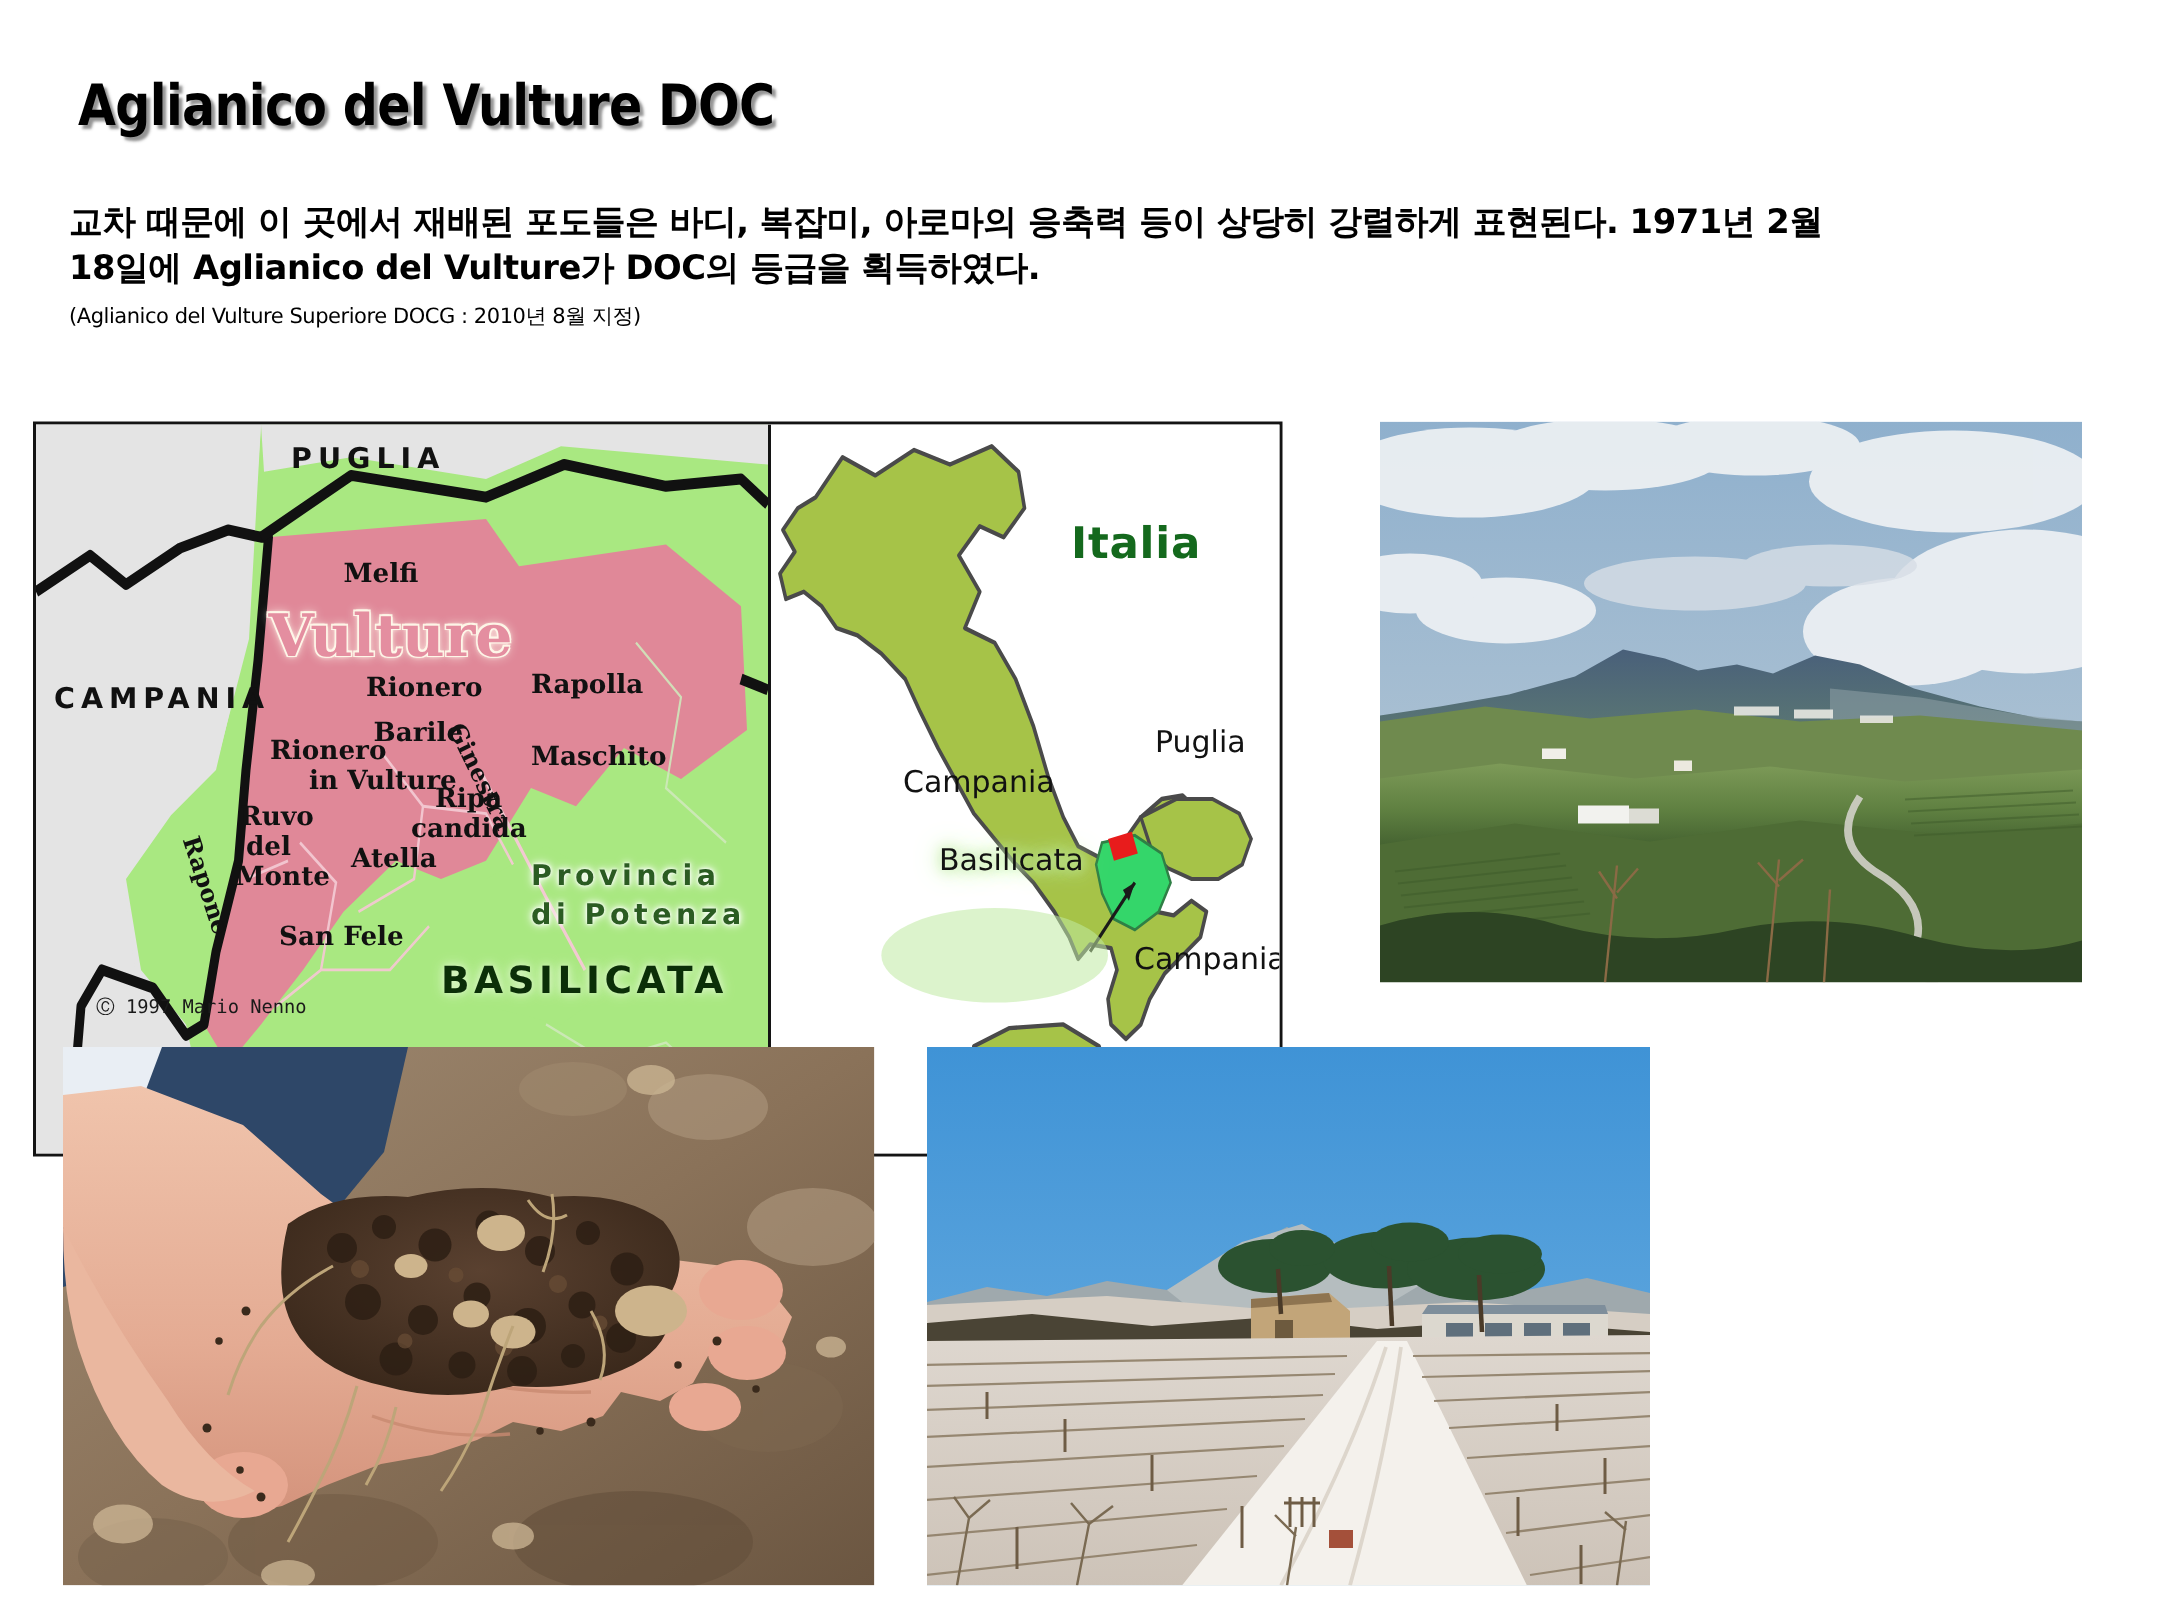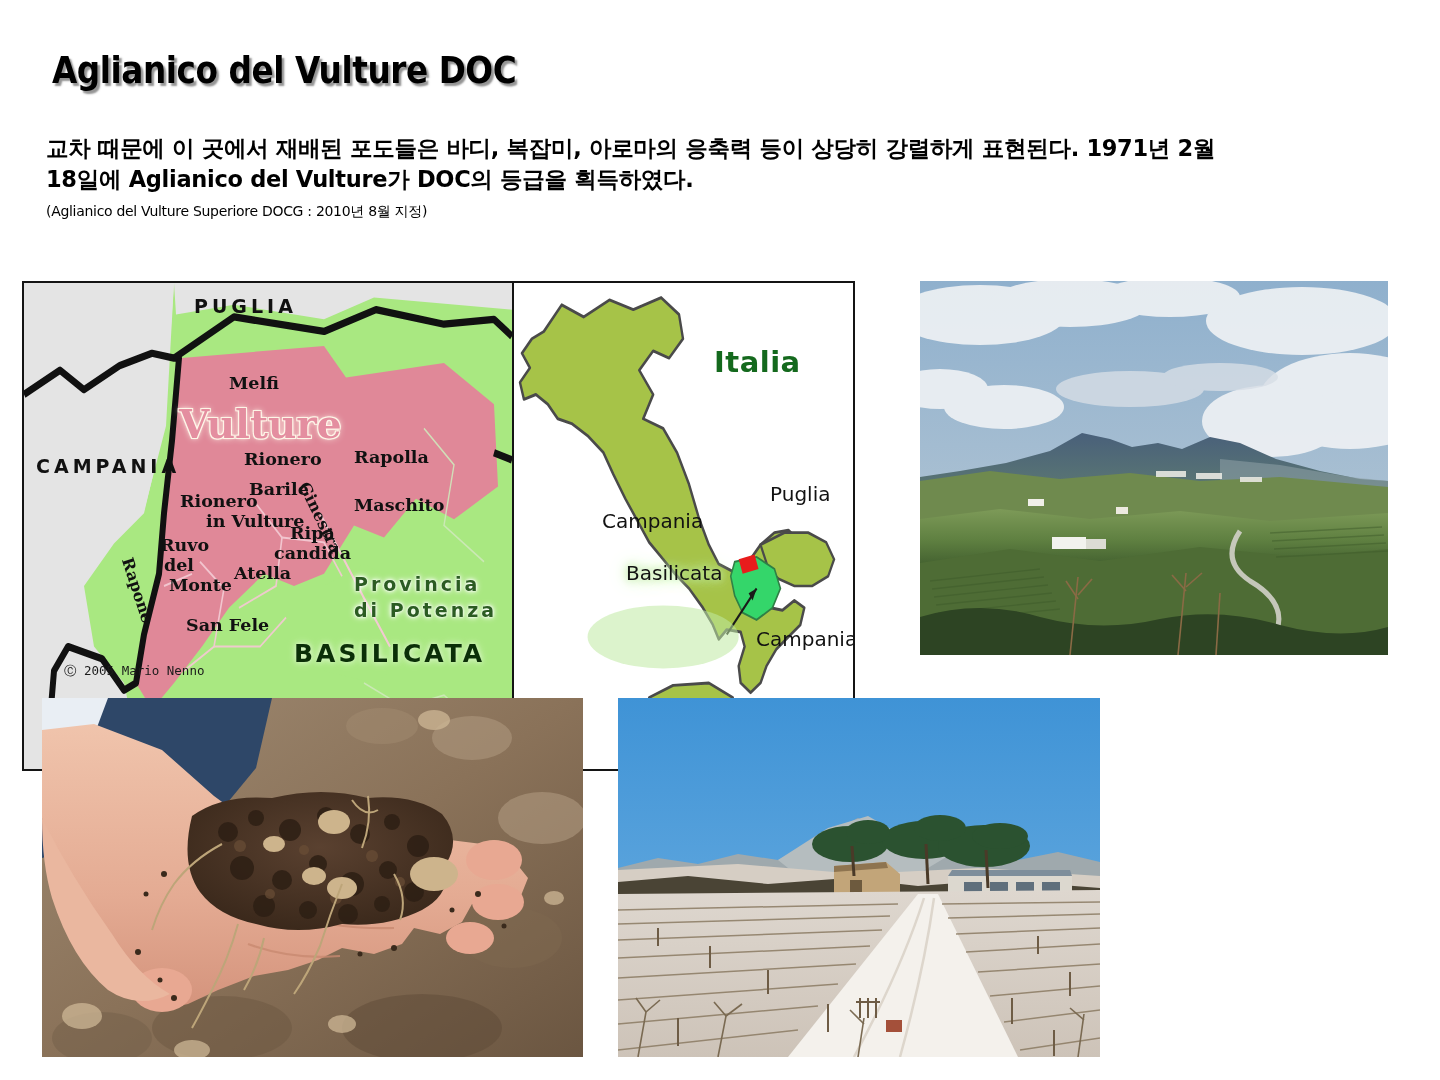--- a/index.html
+++ b/index.html
@@ -215,32 +215,32 @@
     <span class="map-label lbl-town" style="left:220px; top:166px;">Rionero</span>
     <span class="map-label lbl-town" style="left:330px; top:164px;">Rapolla</span>
     <span class="map-label lbl-town" style="left:225px; top:196px;">Barile</span>
     <span class="map-label lbl-town" style="left:330px; top:212px;">Maschito</span>
     <span class="map-label lbl-town" style="left:156px; top:208px;">Rionero</span>
     <span class="map-label lbl-town" style="left:182px; top:228px;">in Vulture</span>
     <span class="map-label lbl-town" style="left:266px; top:240px;">Ripa</span>
     <span class="map-label lbl-town" style="left:250px; top:260px;">candida</span>
     <span class="map-label lbl-town" style="left:136px; top:252px;">Ruvo</span>
     <span class="map-label lbl-town" style="left:140px; top:272px;">del</span>
-    <span class="map-label lbl-town" style="left:133px; top:292px;margin-left:12px;">Monte</span>
+    <span class="map-label lbl-town" style="left:133px; top:292px;">Monte</span>
     <span class="map-label lbl-town" style="left:210px; top:280px;">Atella</span>
     <span class="map-label lbl-town" style="left:162px; top:332px;">San Fele</span>
 
     <span class="map-label lbl-riv" style="left:288px; top:196px; transform:rotate(64deg); transform-origin:left top;">Ginestra</span>
     <span class="map-label lbl-riv" style="left:112px; top:272px; transform:rotate(72deg); transform-origin:left top;">Rapone</span>
 
     <span class="map-label lbl-prov" style="left:330px; top:290px; font-weight:bold;">Provincia</span>
     <span class="map-label lbl-prov" style="left:330px; top:316px; font-weight:bold;">di Potenza</span>
 
     <span class="map-label lbl-basilicata" style="left:270px; top:356px;">BASILICATA</span>
-    <span class="map-label lbl-credit" style="left:40px; top:380px;">Ⓒ 2005 Mario Nenno</span>
+    <span class="map-label lbl-credit" style="left:40px; top:380px;">Ⓒ 1997 Mario Nenno</span>
   </div>
 
   <div id="map-italy">
     <svg class="ph" viewBox="0 0 341 401" preserveAspectRatio="none">
       <rect x="0" y="0" width="341" height="401" fill="#ffffff"></rect>
 
       <path d="M30,40 L48,18 L70,28 L96,14 L120,22 L148,12 L166,26
                L170,46 L156,62 L140,56 L126,72 L140,92 L130,112
                L150,120 L164,140 L176,166 L186,194 L196,216 L206,232
                L220,238 L236,230 L248,216 L262,206 L276,204 L286,212

